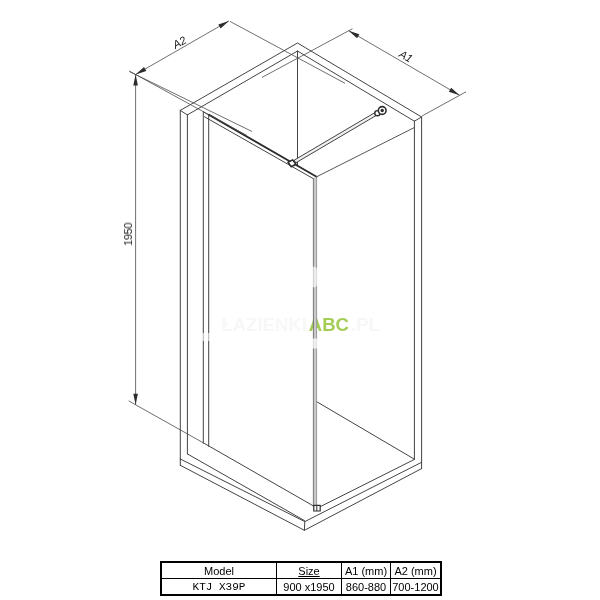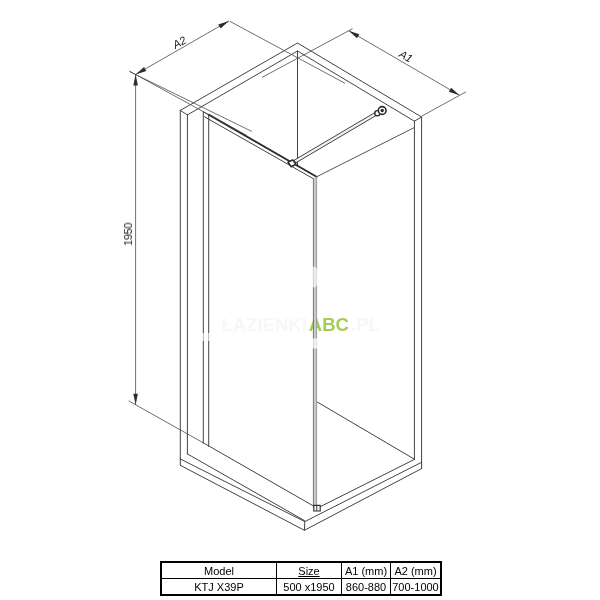--- a/index.html
+++ b/index.html
@@ -154,21 +154,21 @@
 <div style="position:absolute;left:160px;top:561px;will-change:transform;">
 <table class="spec">
   <tbody>
           <tr>
     <td style="width:114px;height:15px;">Model</td>
     <td style="width:64px;text-decoration:underline;">Size</td>
     <td style="width:48px;margin-left:24px;">A1 (mm)</td>
     <td style="width:49px;margin-left:42px;">A2 (mm)</td>
   </tr>
   <tr>
-    <td style="height:15px;">KTJ X39P</td>
-    <td>500 x1950</td>
+    <td style="height:15px;font-family:Liberation Mono, monospace;">KTJ X39P</td>
+    <td>900 x1950</td>
     <td>860-880</td>
-    <td>700-1000</td>
+    <td>700-1200</td>
   </tr>
 </tbody>
       </table>
 </div>
 </div>
 
 </body></html>

